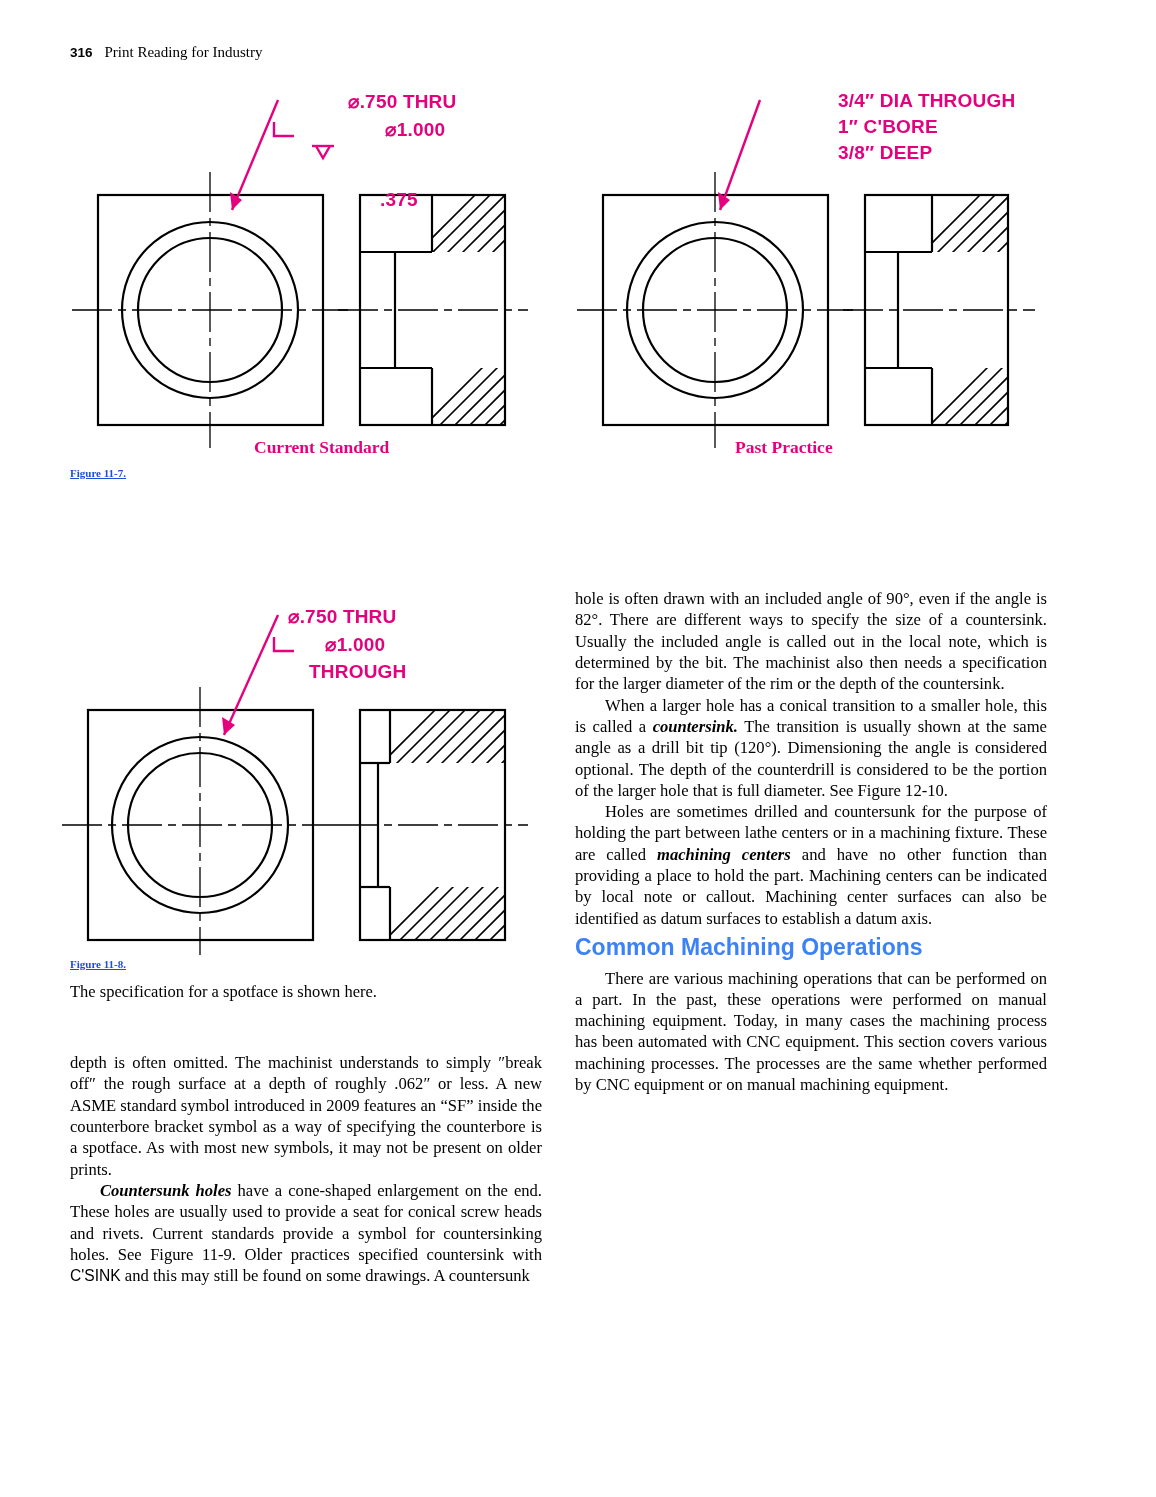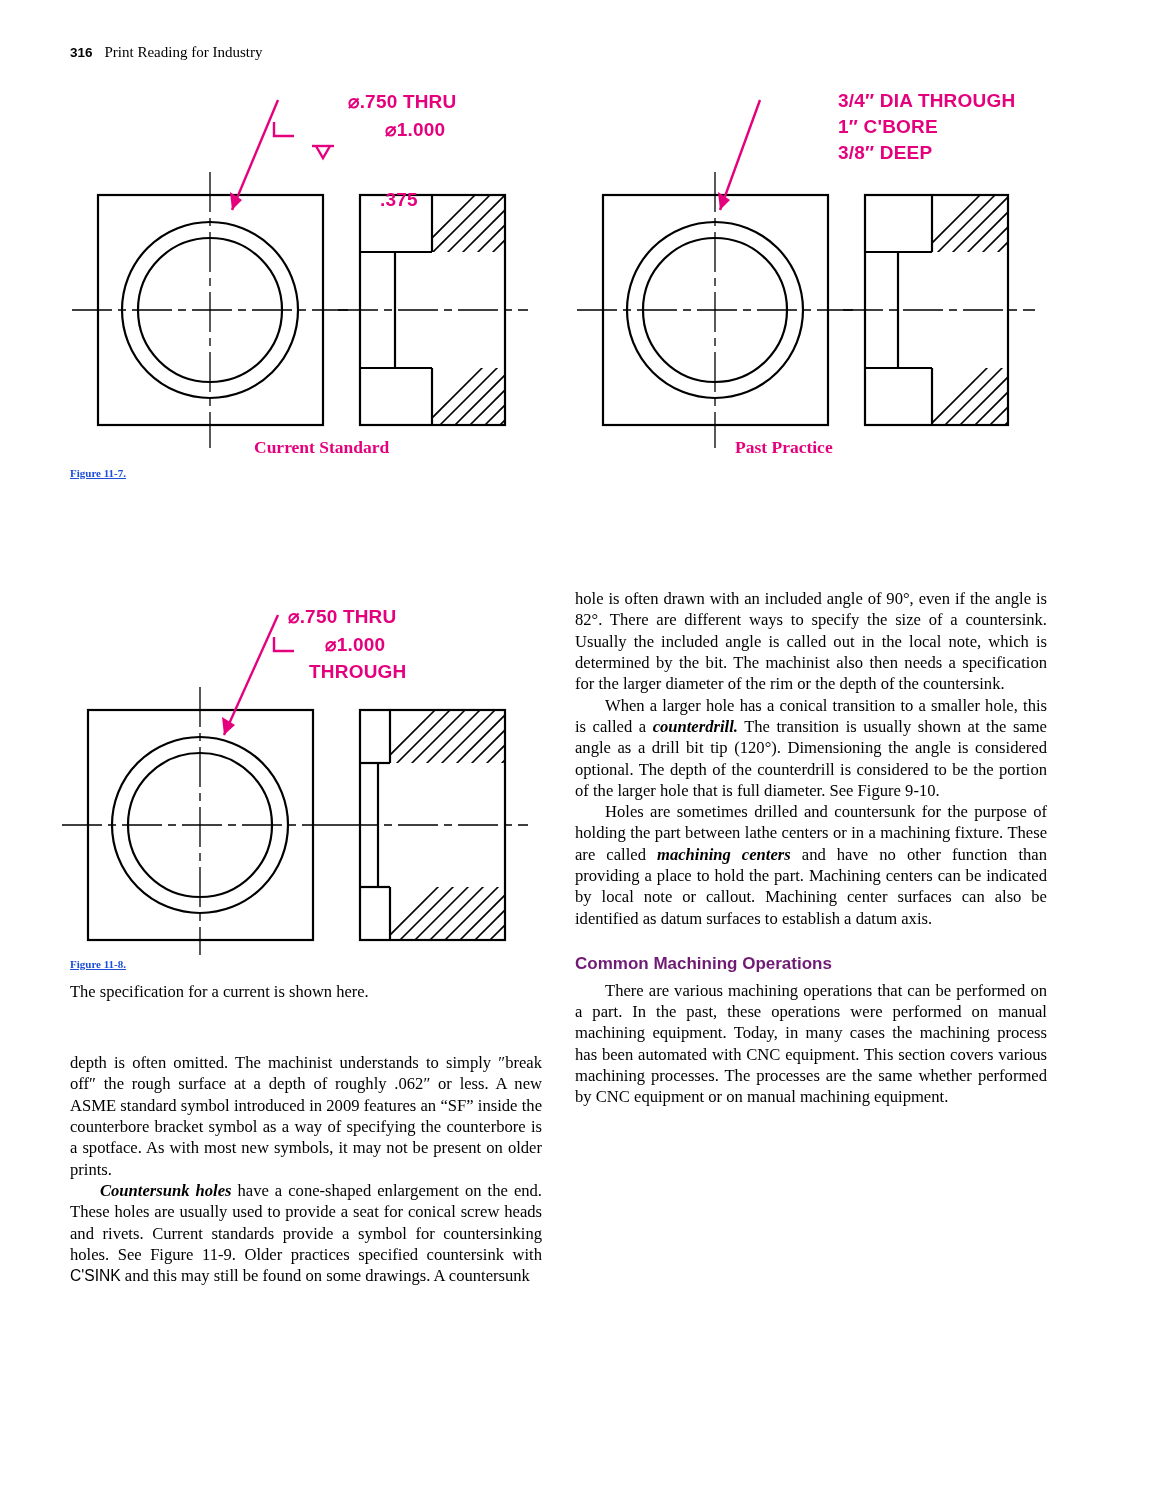--- a/index.html
+++ b/index.html
@@ -35,25 +35,25 @@
     position:absolute;
     font-family:"Liberation Serif",serif;
     font-size:16.6px;
     line-height:1.285;
     text-align:justify;
     -webkit-hyphens:auto;hyphens:auto;
   }
   .col p{margin:0;text-indent:30px;}
   .col p.noind{text-indent:0;}
   .sec-head{
-    color:#701a75;
+    color:#3b82f6;
     font-family:"Liberation Sans",sans-serif;
     font-weight:bold;
-    font-size:17px;
-    margin:24px 0 5px 0;
+    font-size:23px;
+    margin:4px 0 5px 0;
   }
   i,em{font-style:italic;}
   b{font-weight:bold;}
   .sans{font-family:"Liberation Sans",sans-serif;font-size:15.6px;}
 
   svg{display:block;}
   .figbox{position:absolute;}
 </style>
 </head>
 <body>
@@ -251,28 +251,28 @@
         <path d="M214,42 L214,56 L234,56"></path>
       </g>
     </svg>
   </div>
 
   <div class="callout" style="position:absolute;left:288px;top:605px;">⌀.750 THRU</div>
   <div class="callout" style="position:absolute;left:325px;top:633px;">⌀1.000</div>
   <div class="callout" style="position:absolute;left:309px;top:661px;">THROUGH</div>
 
   <div class="fig-label" style="position:absolute;left:70px;top:958px;">Figure 11-8.</div>
-  <div class="caption" style="position:absolute;left:70px;top:981px;width:470px;">The specification for a current is shown here.</div>
+  <div class="caption" style="position:absolute;left:70px;top:981px;width:470px;">The specification for a spotface is shown here.</div>
 
   <div class="col" style="left:70px;top:1052px;width:472px;">
     <p class="noind">depth is often omitted. The machinist understands to simply ″break off″ the rough surface at a depth of roughly .062″ or less. A new ASME standard symbol introduced in 2009 features an “SF” inside the counterbore bracket symbol as a way of specifying the counterbore is a spotface. As with most new symbols, it may not be present on older prints.</p>
     <p><i><b>Countersunk holes</b></i><span> have a cone-shaped enlargement on the end. These holes are usually used to provide a seat for conical screw heads and rivets. Current standards provide a symbol for countersinking holes. See Figure 11-9. Older practices specified countersink with </span><span class="sans">C'SINK</span><span> and this may still be found on some drawings. A countersunk</span></p>
   </div>
 
   <div class="col" style="left:575px;top:588px;width:472px;">
     <p class="noind">hole is often drawn with an included angle of 90°, even if the angle is 82°. There are different ways to specify the size of a countersink. Usually the included angle is called out in the local note, which is determined by the bit. The machinist also then needs a specification for the larger diameter of the rim or the depth of the countersink.</p>
-    <p><span>When a larger hole has a conical transition to a smaller hole, this is called a </span><i><b>counterdrill.</b></i><span> The transition is usually shown at the same angle as a drill bit tip (120°). Dimensioning the angle is considered optional. The depth of the counterdrill is considered to be the portion of the larger hole that is full diameter. See Figure 9-10.</span></p>
+    <p><span>When a larger hole has a conical transition to a smaller hole, this is called a </span><i><b>countersink.</b></i><span> The transition is usually shown at the same angle as a drill bit tip (120°). Dimensioning the angle is considered optional. The depth of the counterdrill is considered to be the portion of the larger hole that is full diameter. See Figure 12-10.</span></p>
     <p><span>Holes are sometimes drilled and countersunk for the purpose of holding the part between lathe centers or in a machining fixture. These are called </span><i><b>machining centers</b></i><span> and have no other function than providing a place to hold the part. Machining centers can be indicated by local note or callout. Machining center surfaces can also be identified as datum surfaces to establish a datum axis.</span></p>
     <div class="sec-head">Common Machining Operations</div>
     <p>There are various machining operations that can be performed on a part. In the past, these operations were performed on manual machining equipment. Today, in many cases the machining process has been automated with CNC equipment. This section covers various machining processes. The processes are the same whether performed by CNC equipment or on manual machining equipment.</p>
   </div>
 
 </div>
 
 </body></html>

